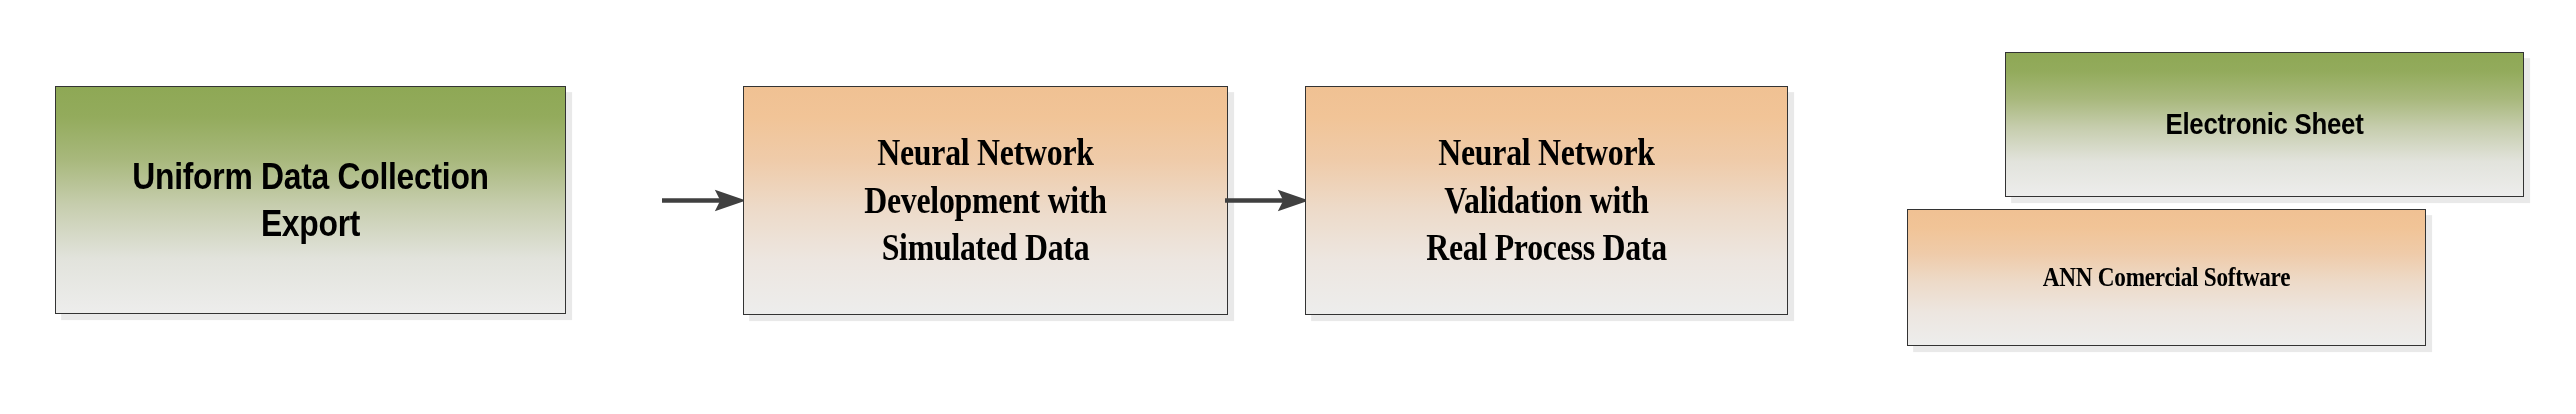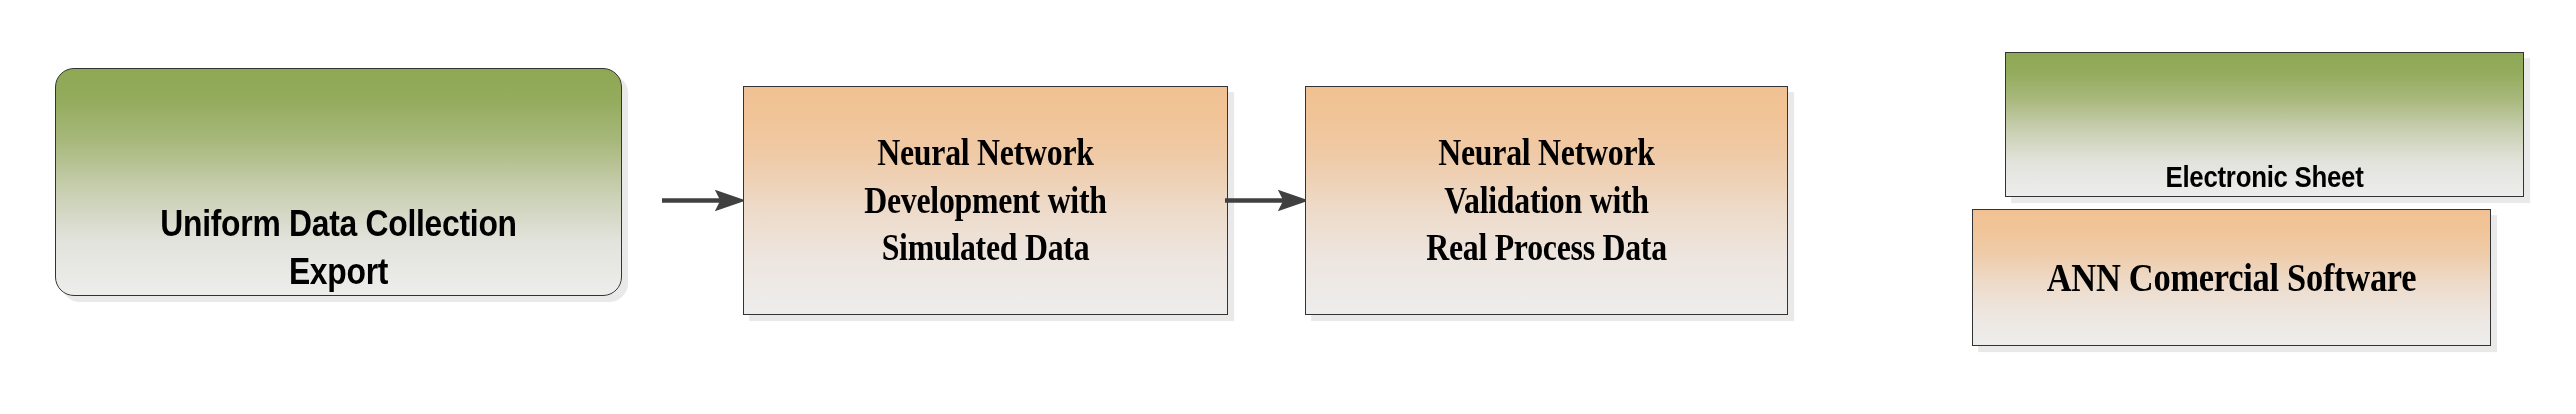--- a/index.html
+++ b/index.html
@@ -36,35 +36,34 @@
     display: block;
     width: 100%;
     padding: 0 6.8px;
     box-sizing: border-box;
     white-space: pre-line;
     transform: scaleX(0.86);
   }
 
   .fill-green {
     background: linear-gradient(to bottom, #8EA855 0%, #93AB5C 13%, #A8B87C 32%, #C6CDAD 52%, #E2E3DC 76%, #EDEDEC 100%);
-    align-items: flex-end;
   }
   .fill-orange {
     background: linear-gradient(to bottom, #F0C193 0%, #F1C497 13%, #EFCBA9 32%, #EDDAC8 53%, #EDE6E0 76%, #EDEDEC 100%);
     font-family: Liberation Serif, serif;
   }
 
   
-  #node-collection { left: 55px;  top: 68px; width: 567px; height: 228px; font-size: 37px; border-radius: 19px; }
+  #node-collection { left: 55px;  top: 86px; width: 511px; height: 228px; font-size: 37px; }
   #node-development{ left: 743px;top: 86px; width: 485px; height: 229px; font-size: 37px; }
   #node-validation { left: 1305px;top: 86px; width: 483px; height: 229px; font-size: 37px; }
 
   
   #legend-electronic-sheet { left: 2005px; top: 52px;  width: 519px; height: 145px; font-size: 30px; }
-  #legend-ann-software     { left: 1972px; top: 209px; width: 519px; height: 137px; font-size: 40px; }
+  #legend-ann-software     { left: 1907px; top: 209px; width: 519px; height: 137px; font-size: 27px; }
 
   
   .connector {
     position: absolute;
     height: 27px;
   }
   .connector svg { display: block; width: 100%; height: 100%; }
   #arrow-collection-to-development { left: 662px;  top: 187px; width: 84px; }
   #arrow-development-to-validation { left: 1225px; top: 187px; width: 84px; }
 </style>

